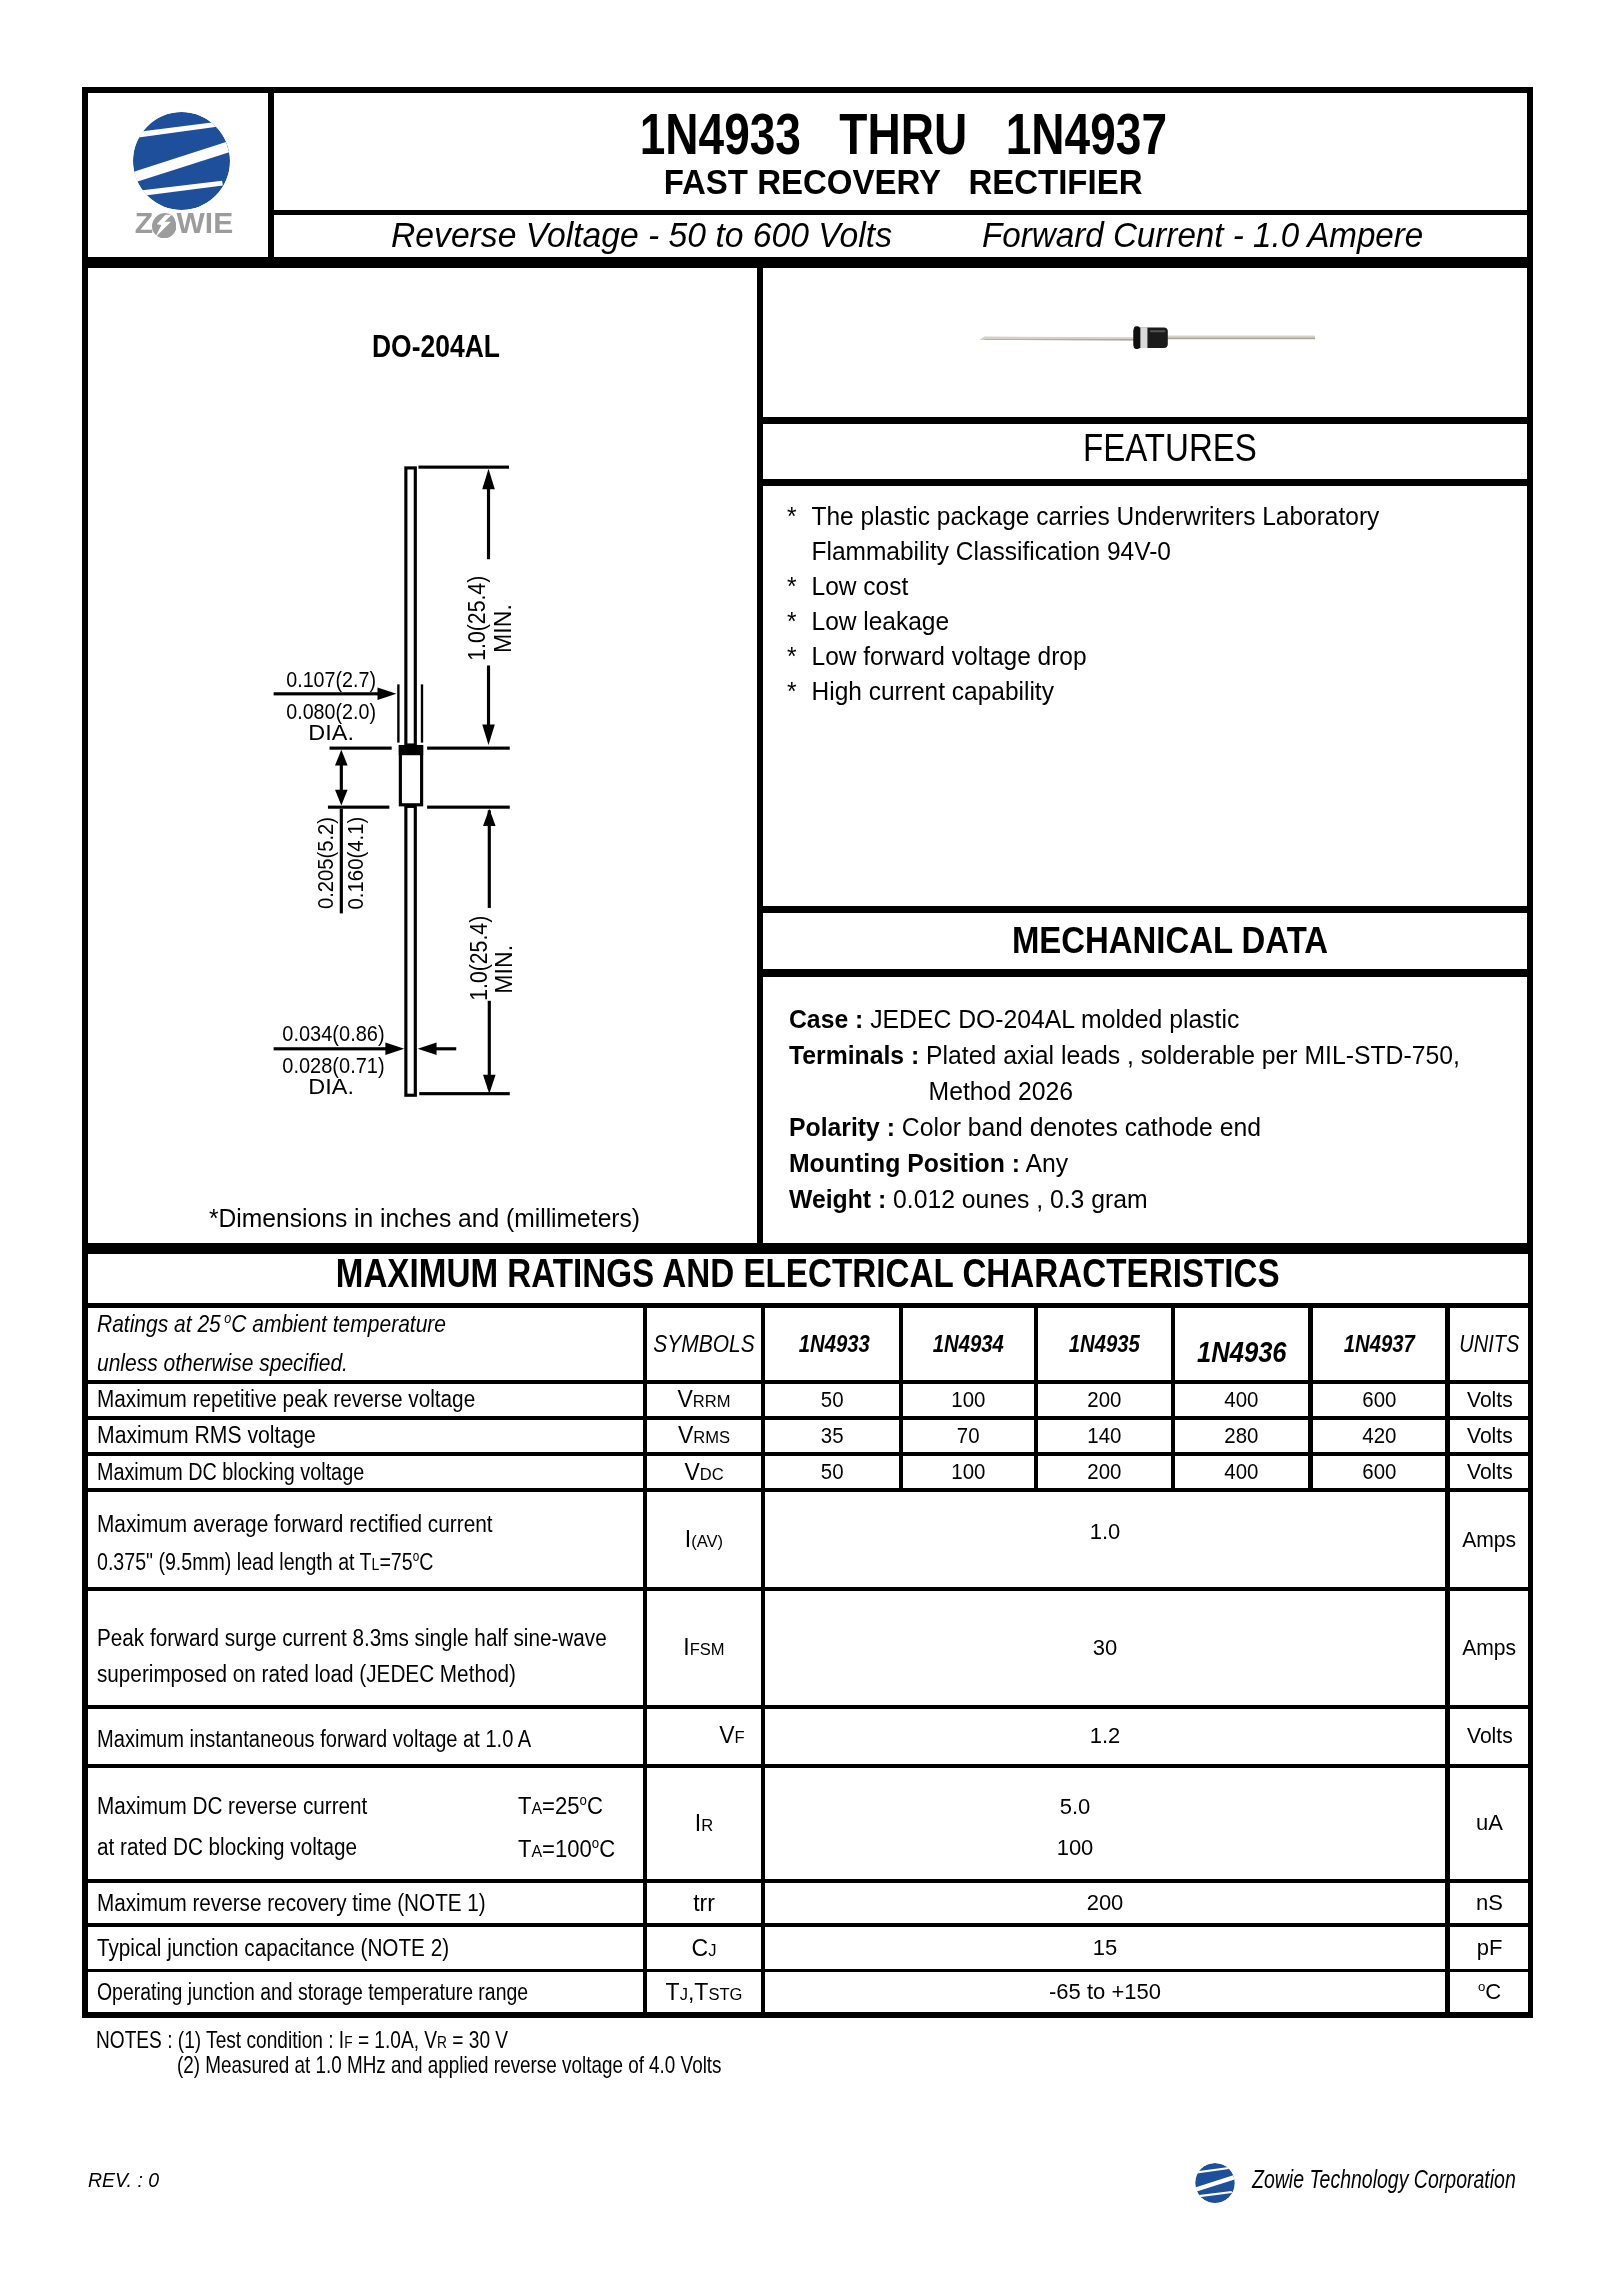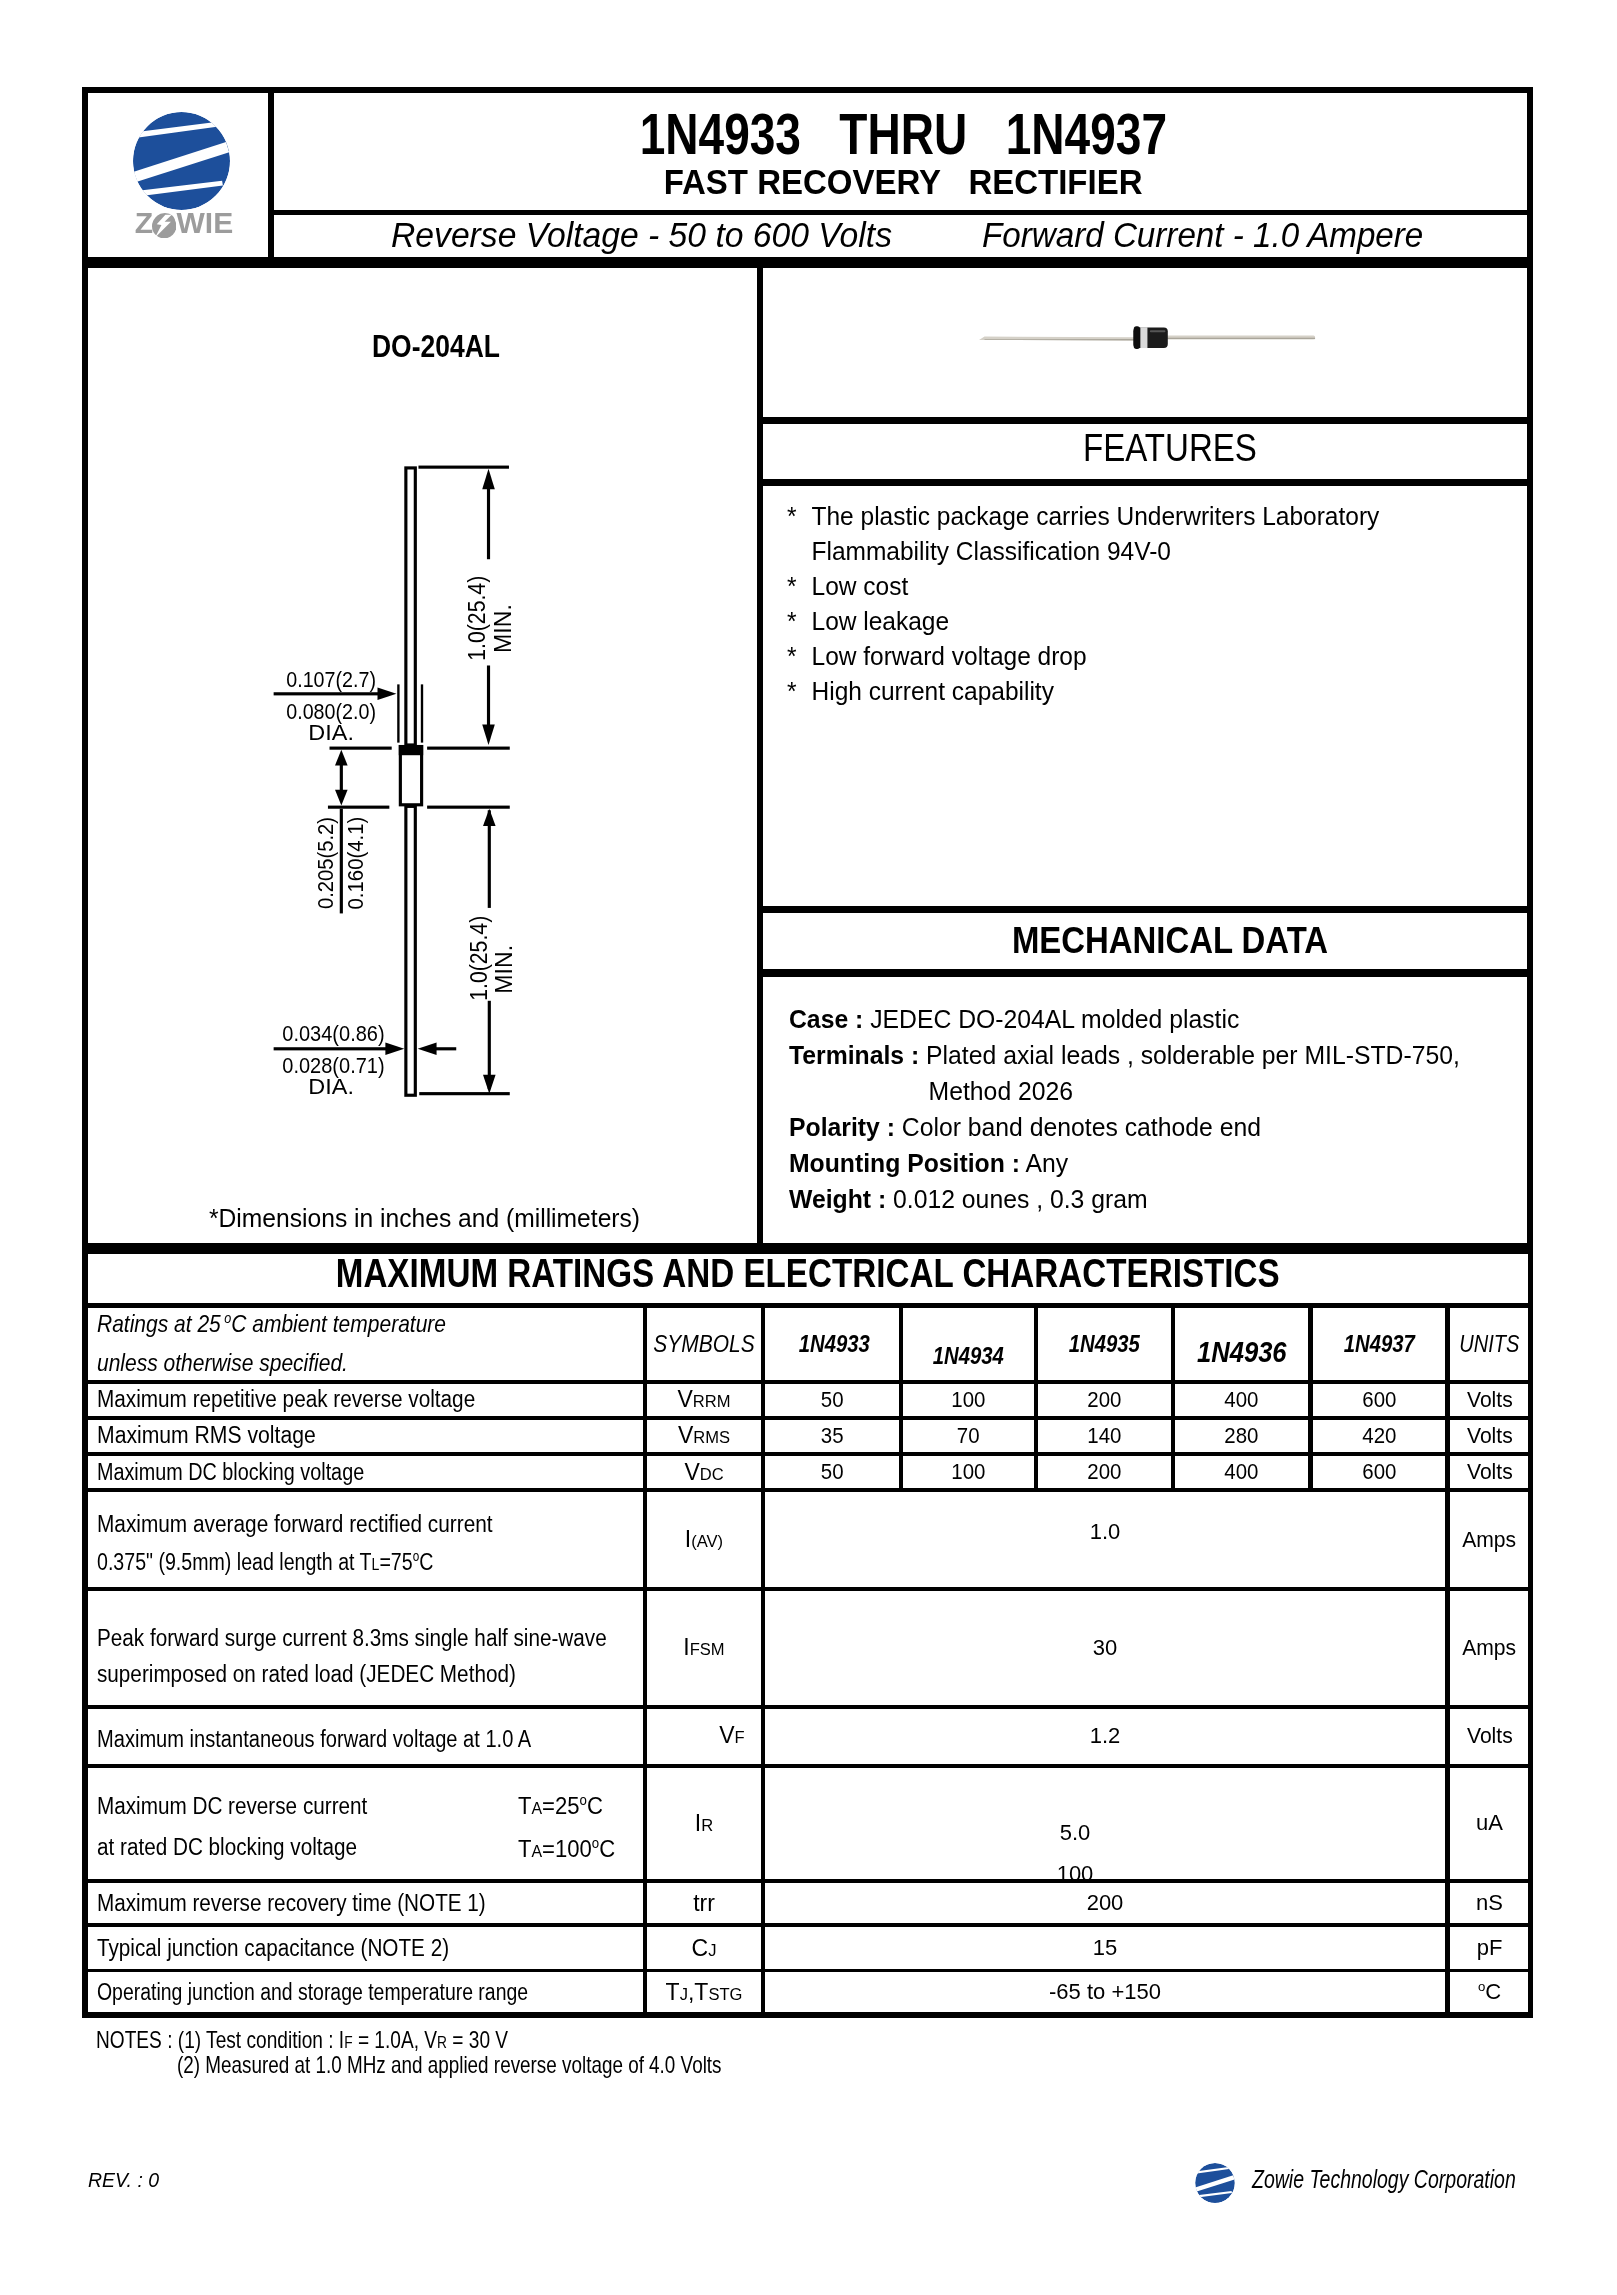--- a/index.html
+++ b/index.html
@@ -261,21 +261,21 @@
 </div>
 
 <div class="fx ctr it" style="left:647px;top:1308px;width:114px;height:72px;font-size:23.6px;">
     <span class="sx" style="transform:scaleX(0.889);">SYMBOLS</span>
   </div>
 
 <div class="fx ctr it bd" style="left:771px;top:1308px;width:127px;height:72px;font-size:23px;">
     <span class="sx" style="transform:scaleX(0.882);">1N4933</span>
   </div>
 
-<div class="fx ctr it bd" style="left:903px;top:1308px;width:131px;height:72px;font-size:23px;margin-top:12px;">
+<div class="fx ctr it bd" style="left:903px;top:1308px;width:131px;height:72px;font-size:23px;">
     <span class="sx" style="transform:scaleX(0.882);">1N4934</span>
   </div>
 
 <div class="fx ctr it bd" style="left:1038px;top:1308px;width:133px;height:72px;font-size:23px;">
     <span class="sx" style="transform:scaleX(0.882);">1N4935</span>
   </div>
 
 <div class="fx ctr it bd" style="left:1175px;top:1308px;width:133px;height:88px;font-size:29px;">
     <span class="sx" style="transform:scaleX(0.882);">1N4936</span>
   </div>
@@ -435,21 +435,21 @@
   <div class="sx" style="transform:scaleX(0.96);transform-origin:0 0;">
     <div>T<span class="sm">A</span>=25<sup>o</sup>C</div>
     <div>T<span class="sm">A</span>=100<sup>o</sup>C</div>
   </div>
 </div>
 
 <div class="fx ctr" style="left:647px;top:1767px;width:114px;height:112px;font-size:23px;">
     <span class="sx">I<span class="sm">R</span></span>
   </div>
 
-<div class="a" style="left:765px;top:1786px;width:620px;text-align:center;font-size:22px;line-height:41px;margin-top:26px;">
+<div class="a" style="left:765px;top:1786px;width:620px;text-align:center;font-size:22px;line-height:41px;">
   <div>5.0</div>
   <div>100</div>
 </div>
 
 <div class="fx ctr" style="left:1450px;top:1767px;width:79px;height:112px;font-size:22px;">
     <span class="sx">uA</span>
   </div>
 
 <div class="fx" style="left:97px;top:1883px;width:543px;height:40px;font-size:23px;">
     <span class="sx" style="transform:scaleX(0.90);transform-origin:0 50%;">Maximum reverse recovery time (NOTE 1)</span>

